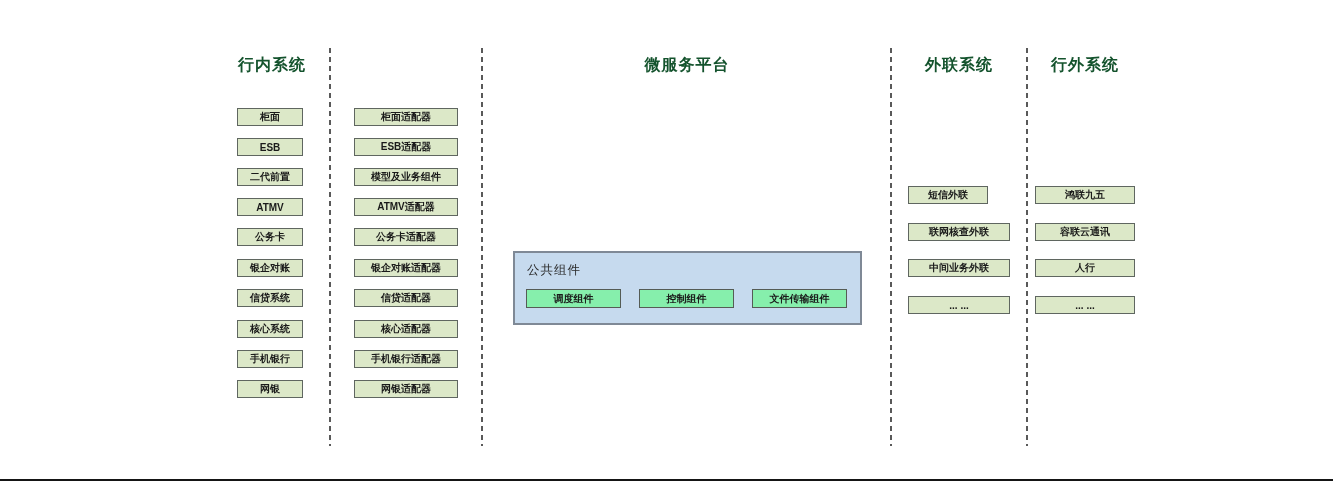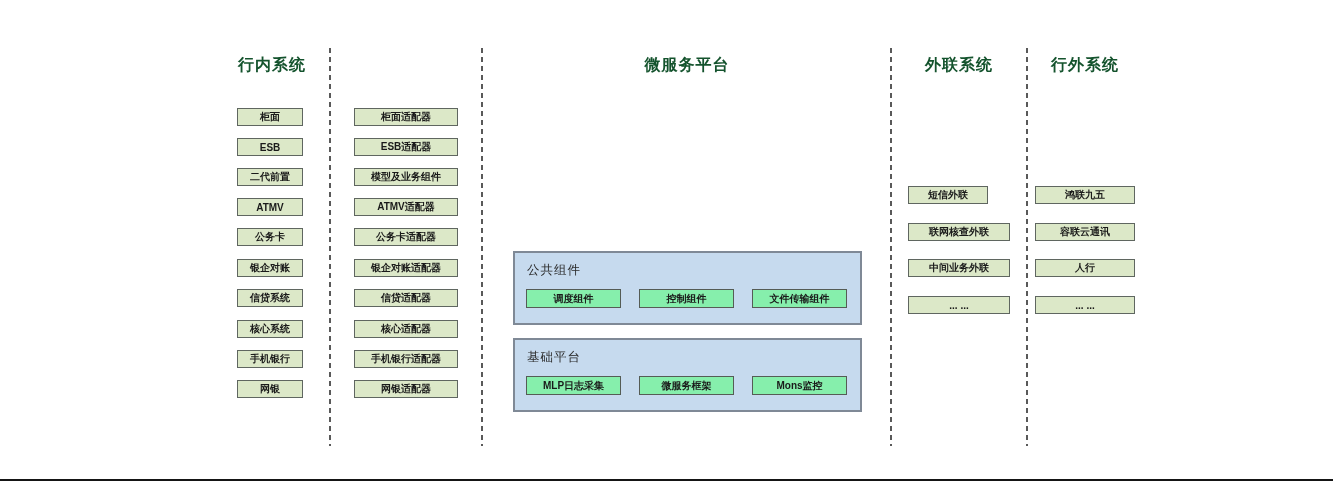--- a/index.html
+++ b/index.html
@@ -87,26 +87,20 @@
   <div class="sbox" style="left:354px;width:104px;top:380px;font-family:Liberation Serif, serif;">网银适配器</div>
 
 
   <div class="panel" style="top:251px;height:74px;">
     <div class="panel-title">公共组件</div>
     <div class="hbox" style="left:11px;top:36px;">调度组件</div>
     <div class="hbox" style="left:124px;top:36px;">控制组件</div>
     <div class="hbox" style="left:237px;top:36px;">文件传输组件</div>
   </div>
 
-  <div class="panel" style="top:338px;height:74px;">
-    <div class="panel-title">基础平台</div>
-    <div class="hbox" style="left:11px;top:36px;">MLP日志采集</div>
-    <div class="hbox" style="left:124px;top:36px;">微服务框架</div>
-    <div class="hbox" style="left:237px;top:36px;">Mons监控</div>
-  </div>
 
   <div class="sbox" style="left:908px;width:80px;top:186px;">短信外联</div>
   <div class="sbox" style="left:908px;width:102px;top:223px;">联网核查外联</div>
   <div class="sbox" style="left:908px;width:102px;top:259px;">中间业务外联</div>
   <div class="sbox" style="left:908px;width:102px;top:296px;">... ...</div>
 
   <div class="sbox" style="left:1035px;width:100px;top:186px;">鸿联九五</div>
   <div class="sbox" style="left:1035px;width:100px;top:223px;">容联云通讯</div>
   <div class="sbox" style="left:1035px;width:100px;top:259px;">人行</div>
   <div class="sbox" style="left:1035px;width:100px;top:296px;">... ...</div>

